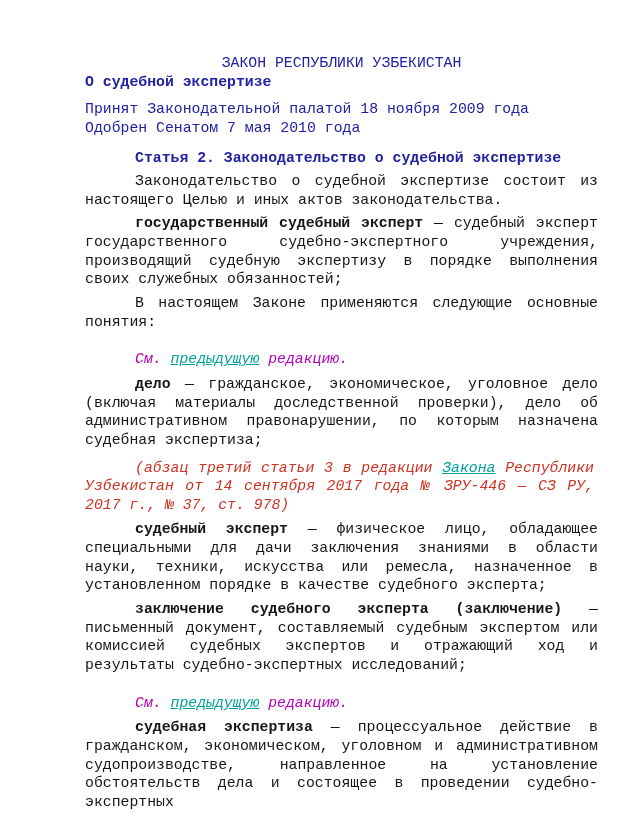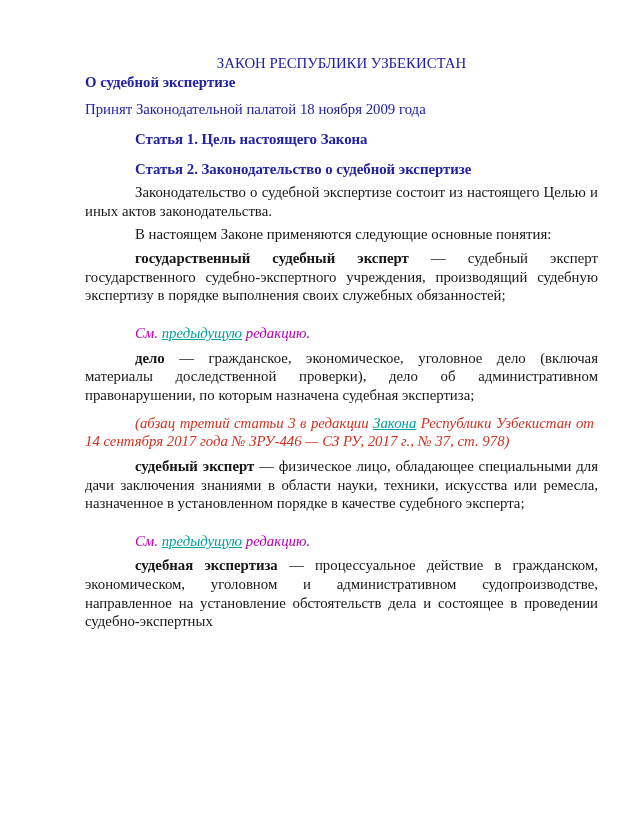--- a/index.html
+++ b/index.html
@@ -6,21 +6,21 @@
     margin: 0;
     padding: 0;
     background: #ffffff;
   }
   .page {
     position: relative;
     width: 640px;
     height: 828px;
     box-sizing: border-box;
     background: var(--page-bg, #ffffff);
-    font-family: Liberation Serif, serif;
+    font-family: Liberation Mono, monospace;
     font-size: 14.8px;
     line-height: 1.26;
     color: var(--body-text, #161616);
     padding: 54px 42px 0 85px;
     overflow: hidden;
   }
   .doc-header { margin: 0; }
   .law-title {
     text-align: center;
     color: var(--heading-blue, #2121a3);
@@ -79,27 +79,28 @@
   }
 </style>
 </head>
 <body>
 
 <div class="page" style="--heading-blue: #2121a3; --body-text: #161616; --note-magenta: #b300b3; --link-teal: #00a0a0; --note-red: #cc3322; --page-bg: #ffffff;">
   <div class="doc-header">
     <p class="law-title">ЗАКОН РЕСПУБЛИКИ УЗБЕКИСТАН</p>
     <p class="law-subtitle">О судебной экспертизе</p>
     <p class="adopt-line">Принят Законодательной палатой 18 ноября 2009 года</p>
+    <p class="adopt-line">Одобрен Сенатом 7 мая 2010 года</p>
   </div>
   <div class="doc-body" id="doc-body">
-      <p class="block article-heading">Статья 1. Цель настоящего Закона</p>
       <p class="block article-heading">Статья 2. Законодательство о судебной экспертизе</p>
       <p class="block paragraph"><span class="seg-normal">Законодательство о судебной экспертизе состоит из настоящего Целью и иных актов законодательства.</span></p>
+      <p class="block paragraph"><span class="seg-bold">государственный судебный эксперт</span><span class="seg-normal"> — судебный эксперт государственного судебно-экспертного учреждения, производящий судебную экспертизу в порядке выполнения своих служебных обязанностей;</span></p>
       <p class="block paragraph"><span class="seg-normal">В настоящем Законе применяются следующие основные понятия:</span></p>
-      <p class="block paragraph"><span class="seg-bold">государственный судебный эксперт</span><span class="seg-normal"> — судебный эксперт государственного судебно-экспертного учреждения, производящий судебную экспертизу в порядке выполнения своих служебных обязанностей;</span></p>
       <p class="block see-note"><span class="seg-magenta">См. </span><a class="seg-link" href="#">предыдущую</a><span class="seg-magenta"> редакцию.</span></p>
       <p class="block paragraph"><span class="seg-bold">дело</span><span class="seg-normal"> — гражданское, экономическое, уголовное дело (включая материалы доследственной проверки), дело об административном правонарушении, по которым назначена судебная экспертиза;</span></p>
       <p class="block edit-note"><span class="seg-red">(абзац третий статьи 3 в редакции </span><a class="seg-link" href="#">Закона</a><span class="seg-red"> Республики Узбекистан от 14 сентября 2017 года № ЗРУ-446 — СЗ РУ, 2017 г., № 37, ст. 978)</span></p>
       <p class="block paragraph"><span class="seg-bold">судебный эксперт</span><span class="seg-normal"> — физическое лицо, обладающее специальными для дачи заключения знаниями в области науки, техники, искусства или ремесла, назначенное в установленном порядке в качестве судебного эксперта;</span></p>
+      <p class="block paragraph"><span class="seg-bold">заключение судебного эксперта (заключение)</span><span class="seg-normal"> — письменный документ, составляемый судебным экспертом или комиссией судебных экспертов и отражающий ход и результаты судебно-экспертных исследований;</span></p>
       <p class="block see-note"><span class="seg-magenta">См. </span><a class="seg-link" href="#">предыдущую</a><span class="seg-magenta"> редакцию.</span></p>
       <p class="block paragraph"><span class="seg-bold">судебная экспертиза</span><span class="seg-normal"> — процессуальное действие в гражданском, экономическом, уголовном и административном судопроизводстве, направленное на установление обстоятельств дела и состоящее в проведении судебно-экспертных</span></p>
     </div>
 </div>
 
 </body></html>

